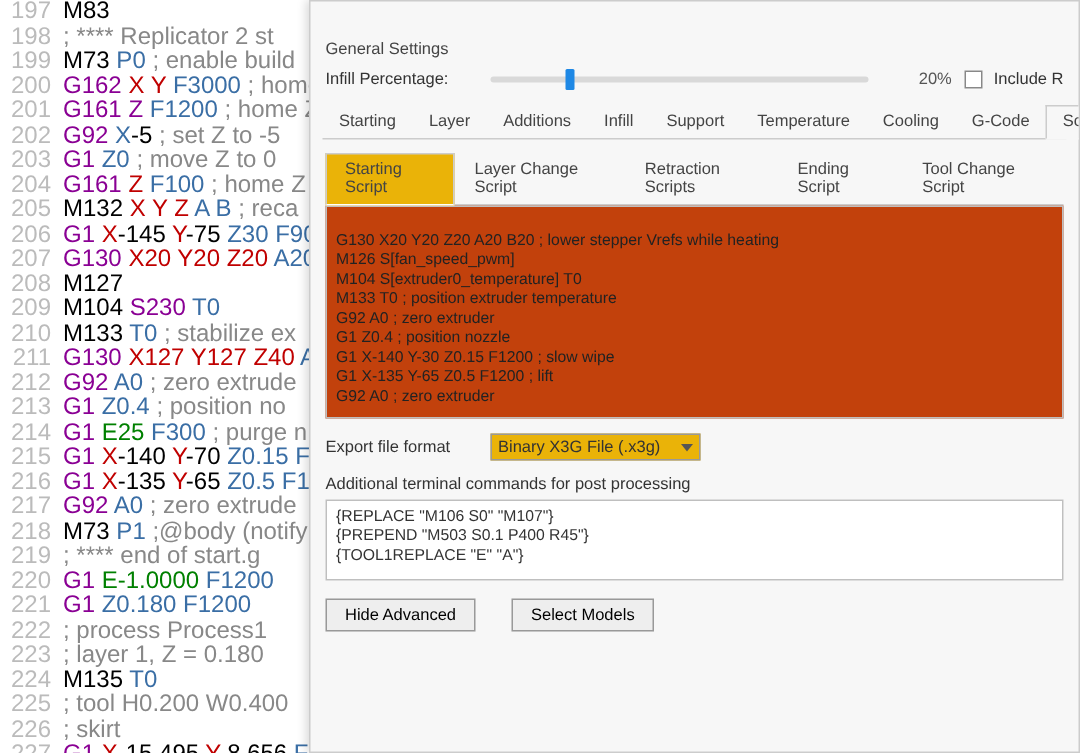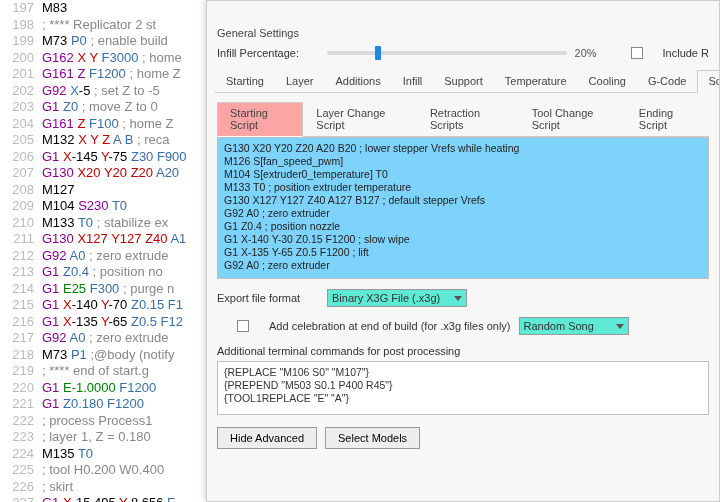--- a/index.html
+++ b/index.html
@@ -1,42 +1,42 @@
 <!DOCTYPE html>
 <html><head>
 <meta charset="utf-8">
 <style>
 *{box-sizing:border-box;margin:0;padding:0;font-family:Tahoma,Arial,sans-serif}
 body{width:720px;height:502px;overflow:hidden;background:#fff;position:relative}
-.code-pane{position:absolute;left:0;top:0;width:225px;height:502px;background:#fff;font-family:Consolas,monospace;font-size:13px;line-height:16.5px;white-space:pre;overflow:hidden}
+.code-pane{position:absolute;left:0;top:0;width:225px;height:502px;background:#fff;font-family:Consolas,monospace;font-size:16px;line-height:16.5px;white-space:pre;overflow:hidden}
 .ln{display:inline-block;width:42px;text-align:right;color:#bbb;padding-right:8px}
 .op{color:#3a6ea5}.kw{color:#8a0094}.cm{color:#888}.num{color:#c00000}.grn{color:#008000}
 .panel{position:absolute;left:206px;top:0;right:0;bottom:0;background:#f7f7f7;border:1px solid #ccc;box-shadow:-2px 0 6px rgba(0,0,0,.15);padding:6px 10px 10px;font-size:11px;color:#333;overflow:hidden}
 .sect{font-size:11px;color:#444;margin:20px 0 8px}
 .row{display:flex;align-items:center;gap:8px;margin-bottom:10px}
 .label{min-width:102px}
 .slider{flex:1;height:4px;background:#d9d9d9;border-radius:2px;position:relative}
 .thumb{position:absolute;top:-5px;left:20%;width:6px;height:14px;background:#1e88e5;border-radius:1px}
-.pct{width:48px;color:#555}
-.chk{display:flex;align-items:flex-end;gap:20px;font-size:11px;color:#333}
+.pct{width:48px;text-align:right;color:#555}
+.chk{display:flex;align-items:flex-end;gap:8px;font-size:11px;color:#333}
 .box{width:12px;height:12px;border:1px solid #888;background:#fff}
 .tabs{display:flex;border-bottom:1px solid #ccc;margin:6px -2px 0;font-size:11px}
 .tab{padding:4px 10px 5px;border:1px solid transparent;border-bottom:none;color:#444;cursor:pointer;position:relative;top:1px;white-space:nowrap}
 .tab.active{background:#f7f7f7;border-color:#ccc;border-bottom:1px solid #f7f7f7}
 .subtabs{display:flex;border-bottom:1px solid #ccc;margin:8px 0 0;font-size:11px}
 .subtab{padding:4px 12px 5px;border:1px solid transparent;border-bottom:none;color:#444;cursor:pointer;position:relative;top:1px}
-.subtab.active{background:#fca5a5;border-color:#ccc;border-bottom:1px solid #fff}
-.script-box{background:#7dd3fc;border:1px solid #bfbfbf;margin:0 0 10px;padding:4px 6px;height:142px;overflow:hidden;font-size:10.5px;line-height:13px;color:#222;font-family:Tahoma,Arial,sans-serif}
+.subtab.active{background:#eab308;border-color:#ccc;border-bottom:1px solid #fff}
+.script-box{background:#c2410c;border:1px solid #bfbfbf;margin:0 0 10px;padding:16px 6px;height:142px;overflow:hidden;font-size:10.5px;line-height:13px;color:#222;font-family:Tahoma,Arial,sans-serif}
 .script-box div{white-space:nowrap}
 .pp-label{margin:4px 0 6px;color:#333}
-.select{display:inline-flex;align-items:center;border:1px solid #999;background:#5eead4;padding:2px 4px;font-size:11px;min-width:140px;justify-content:space-between}
+.select{display:inline-flex;align-items:center;border:1px solid #999;background:#eab308;padding:2px 4px;font-size:11px;min-width:140px;justify-content:space-between}
 .caret{border-left:4px solid transparent;border-right:4px solid transparent;border-top:5px solid #555;margin-left:6px}
 .textarea{background:#fff;border:1px solid #bfbfbf;padding:4px 6px;font-size:10.5px;line-height:13px;height:54px;margin-top:4px}
 .btn{border:1px solid #999;background:#eee;padding:4px 12px;font-size:11px;cursor:pointer}
-.btns{display:flex;gap:8px;margin-top:12px}
+.btns{display:flex;gap:24px;margin-top:12px}
 </style>
 </head>
 <body>
 
 <div class="code-pane" id="code"><div><span class="ln">197</span>M83</div><div><span class="ln">198</span><span class="cm">; **** Replicator 2 st</span></div><div><span class="ln">199</span>M73 <span class="op">P0</span><span class="cm"> ; enable build</span></div><div><span class="ln">200</span><span class="kw">G162 </span><span class="num">X Y </span><span class="op">F3000</span><span class="cm"> ; home </span></div><div><span class="ln">201</span><span class="kw">G161 Z </span><span class="op">F1200</span><span class="cm"> ; home Z</span></div><div><span class="ln">202</span><span class="kw">G92 </span><span class="op">X</span>-5 <span class="cm">; set Z to -5</span></div><div><span class="ln">203</span><span class="kw">G1 </span><span class="op">Z0 </span><span class="cm">; move Z to 0</span></div><div><span class="ln">204</span><span class="kw">G161 </span><span class="num">Z </span><span class="op">F100</span><span class="cm"> ; home Z</span></div><div><span class="ln">205</span>M132 <span class="num">X Y Z </span><span class="op">A B </span><span class="cm">; reca</span></div><div><span class="ln">206</span><span class="kw">G1 </span><span class="num">X</span>-145 <span class="num">Y</span>-75 <span class="op">Z30 </span><span class="op">F900</span></div><div><span class="ln">207</span><span class="kw">G130 </span><span class="num">X20 Y20 Z20 </span><span class="op">A20 </span></div><div><span class="ln">208</span>M127</div><div><span class="ln">209</span>M104 <span class="kw">S230 </span><span class="op">T0</span></div><div><span class="ln">210</span>M133 <span class="op">T0 </span><span class="cm">; stabilize ex</span></div><div><span class="ln">211</span><span class="kw">G130 </span><span class="num">X127 Y127 Z40 </span><span class="op">A1</span></div><div><span class="ln">212</span><span class="kw">G92 </span><span class="op">A0 </span><span class="cm">; zero extrude</span></div><div><span class="ln">213</span><span class="kw">G1 </span><span class="op">Z0.4 </span><span class="cm">; position no</span></div><div><span class="ln">214</span><span class="kw">G1 </span><span class="grn">E25 </span><span class="op">F300 </span><span class="cm">; purge n</span></div><div><span class="ln">215</span><span class="kw">G1 </span><span class="num">X</span>-140 <span class="num">Y</span>-70 <span class="op">Z0.15 </span><span class="op">F1</span></div><div><span class="ln">216</span><span class="kw">G1 </span><span class="num">X</span>-135 <span class="num">Y</span>-65 <span class="op">Z0.5 </span><span class="op">F12</span></div><div><span class="ln">217</span><span class="kw">G92 </span><span class="op">A0 </span><span class="cm">; zero extrude</span></div><div><span class="ln">218</span>M73 <span class="op">P1 </span><span class="cm">;@body (notify</span></div><div><span class="ln">219</span><span class="cm">; **** end of start.g</span></div><div><span class="ln">220</span><span class="kw">G1 </span><span class="grn">E-1.0000 </span><span class="op">F1200</span></div><div><span class="ln">221</span><span class="kw">G1 </span><span class="op">Z0.180 </span><span class="op">F1200</span></div><div><span class="ln">222</span><span class="cm">; process Process1</span></div><div><span class="ln">223</span><span class="cm">; layer 1, Z = 0.180</span></div><div><span class="ln">224</span>M135 <span class="op">T0</span></div><div><span class="ln">225</span><span class="cm">; tool H0.200 W0.400</span></div><div><span class="ln">226</span><span class="cm">; skirt</span></div><div><span class="ln">227</span><span class="kw">G1 </span><span class="num">X</span>-15.495 <span class="num">Y</span>-8.656 <span class="op">F</span></div></div>
 
 <div class="panel">
   <div class="sect">General Settings</div>
   <div class="row">
     <span class="label">Infill Percentage:</span>
@@ -58,51 +58,40 @@
       <div class="tab">Support</div>
       <div class="tab">Temperature</div>
       <div class="tab">Cooling</div>
       <div class="tab">G-Code</div>
       <div class="tab active">Scripts</div>
     </div>
   <div class="subtabs" id="subtabs">
       <div class="subtab active">Starting Script</div>
       <div class="subtab">Layer Change Script</div>
       <div class="subtab">Retraction Scripts</div>
+      <div class="subtab">Ending Script</div>
       <div class="subtab">Tool Change Script</div>
-      <div class="subtab">Ending Script</div>
     </div>
 
   <div class="script-box" id="scriptbox">
       <div>G130 X20 Y20 Z20 A20 B20 ; lower stepper Vrefs while heating</div>
       <div>M126 S[fan_speed_pwm]</div>
       <div>M104 S[extruder0_temperature] T0</div>
       <div>M133 T0 ; position extruder temperature</div>
-      <div>G130 X127 Y127 Z40 A127 B127 ; default stepper Vrefs</div>
       <div>G92 A0 ; zero extruder</div>
       <div>G1 Z0.4 ; position nozzle</div>
       <div>G1 X-140 Y-30 Z0.15 F1200 ; slow wipe</div>
       <div>G1 X-135 Y-65 Z0.5 F1200 ; lift</div>
       <div>G92 A0 ; zero extruder</div>
     </div>
 
   <div class="row">
     <span class="label">Export file format</span>
     <div class="select">
         <span>Binary X3G File (.x3g)</span>
-        <span class="caret"></span>
-      </div>
-  </div>
-  <div class="row">
-    <label class="chk" style="margin-left:20px">
-        <span class="box"></span>
-        <span>Add celebration at end of build (for .x3g files only)</span>
-      </label>
-    <div class="select" style="min-width:110px">
-        <span>Random Song</span>
         <span class="caret"></span>
       </div>
   </div>
   <div>Additional terminal commands for post processing</div>
   <div class="textarea" id="cmds">
       <div>{REPLACE "M106 S0" "M107"}</div>
       <div>{PREPEND "M503 S0.1 P400 R45"}</div>
       <div>{TOOL1REPLACE "E" "A"}</div>
     </div>
 

